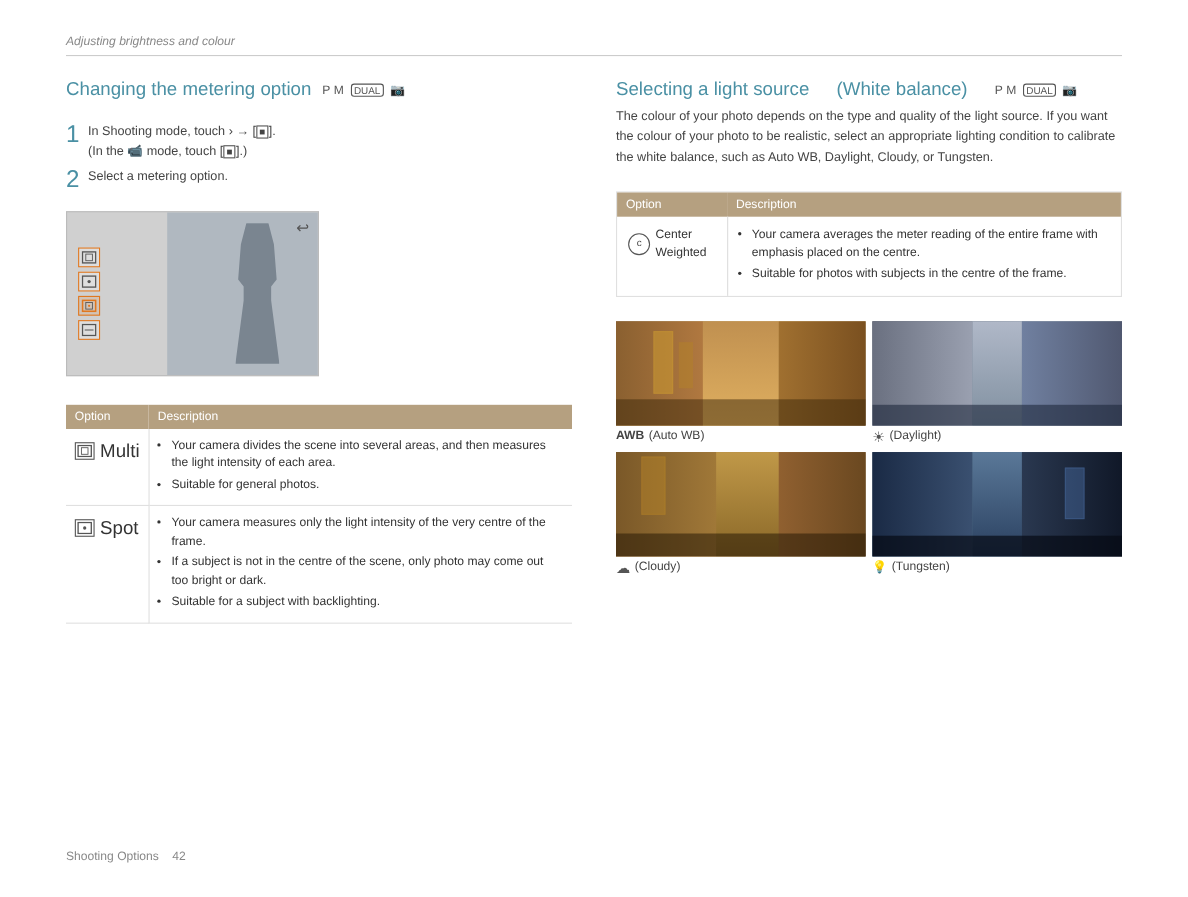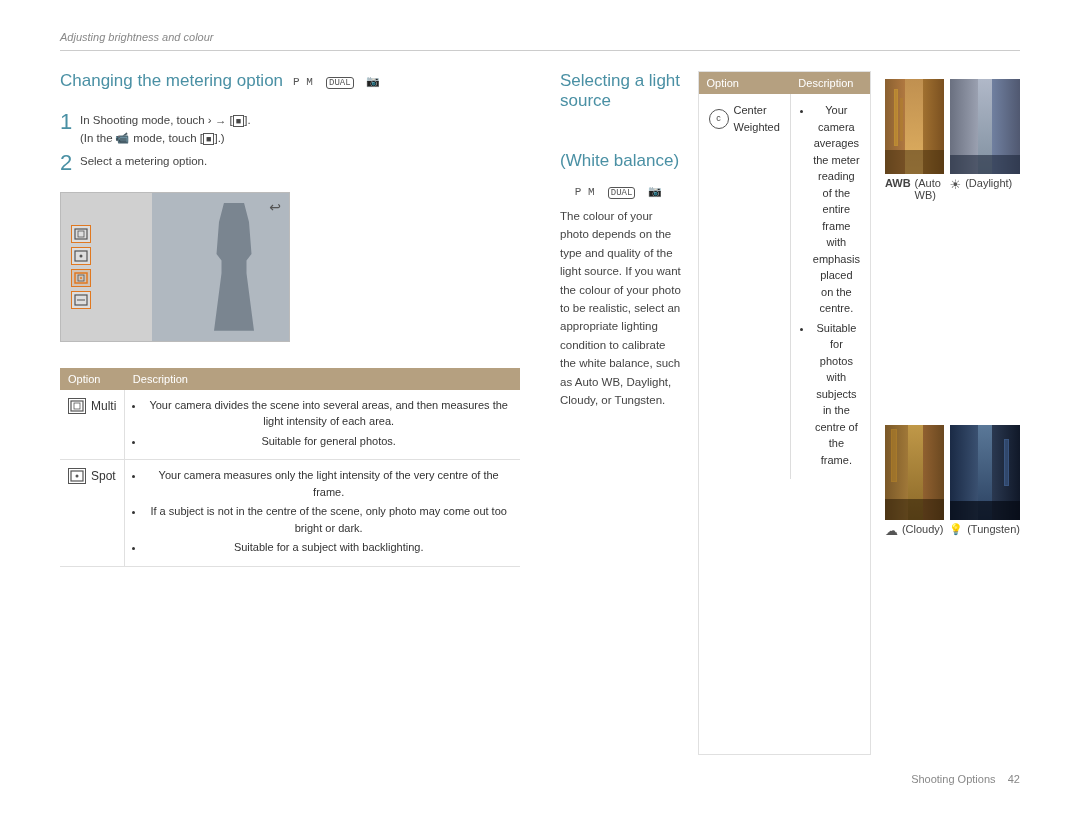--- a/index.html
+++ b/index.html
@@ -44,39 +44,38 @@
       flex: 1;
       display: flex;
       flex-direction: column;
       gap: 14px;
     }
 
     
     .right-col {
       flex: 1;
       display: flex;
-      flex-direction: row;
+      flex-direction: column;
       gap: 14px;
     }
 
     .section-title {
       color: #4a90a4;
       font-size: 17px;
       font-weight: normal;
       margin-bottom: 6px;
       display: flex;
       align-items: center;
       gap: 10px;
     }
 
     .section-title .mode-icons {
       font-size: 11px;
       color: #555;
       font-weight: normal;
-      font-family: Liberation Mono, monospace;
     }
 
     .section-desc {
       font-size: 11.5px;
       line-height: 1.6;
       color: #444;
       margin-bottom: 8px;
     }
 
     .step {
@@ -189,21 +188,21 @@
 
     .options-table tbody tr td:first-child {
       border-right: 1px solid #e0e0e0;
       white-space: nowrap;
     }
 
     .options-table .icon-cell {
       display: flex;
       align-items: center;
       gap: 5px;
-      font-size: 12px;
+      font-size: 17px;
     }
 
     .option-icon {
       width: 18px;
       height: 16px;
       border: 1.5px solid #555;
       display: flex;
       align-items: center;
       justify-content: center;
       font-size: 8px;
@@ -212,21 +211,20 @@
     }
 
     .bullet-list {
       padding-left: 12px;
     }
 
     .bullet-list li {
       list-style: disc;
       margin-bottom: 3px;
       line-height: 1.5;
-      text-align: center;
     }
 
     
     .images-grid {
       display: grid;
       grid-template-columns: 1fr 1fr;
       gap: 6px;
       margin-top: 8px;
     }
 
@@ -264,21 +262,21 @@
       color: #444;
     }
 
     .caption-icon {
       font-size: 13px;
       color: #555;
     }
 
     
     .page-footer {
-      text-align: right;
+      text-align: left;
       font-size: 11px;
       color: #888;
       padding-top: 10px;
       border-top: none;
       margin-top: 8px;
     }
 
     .right-table-wrapper {
       border: 1px solid #e0e0e0;
     }

